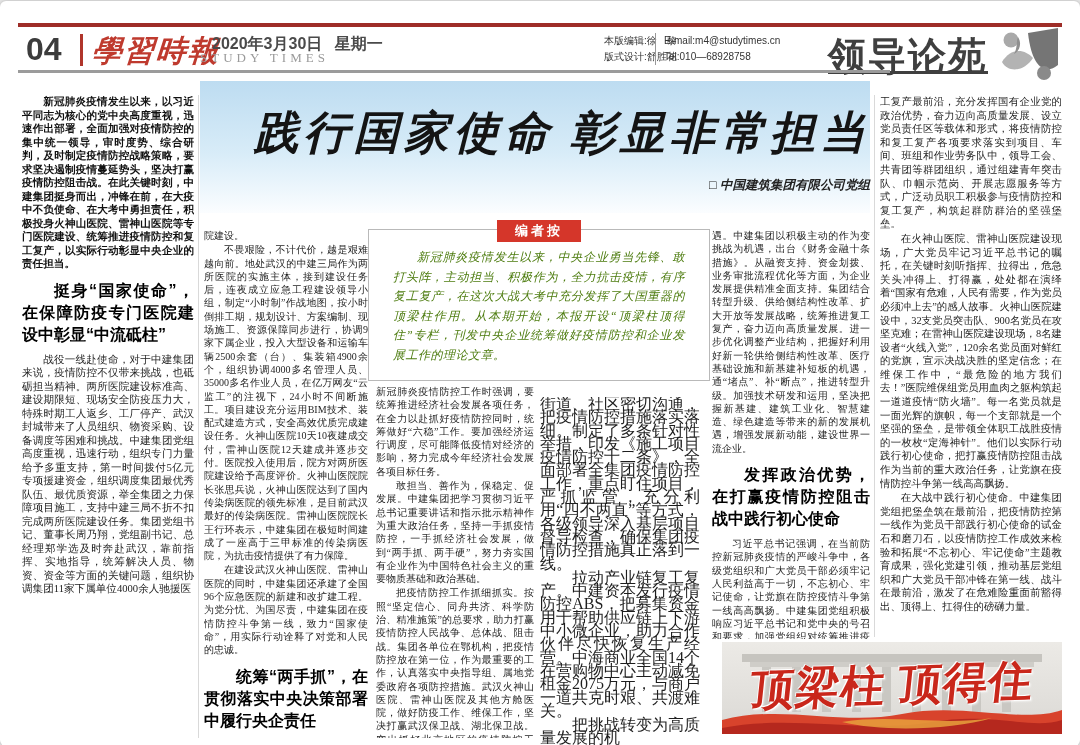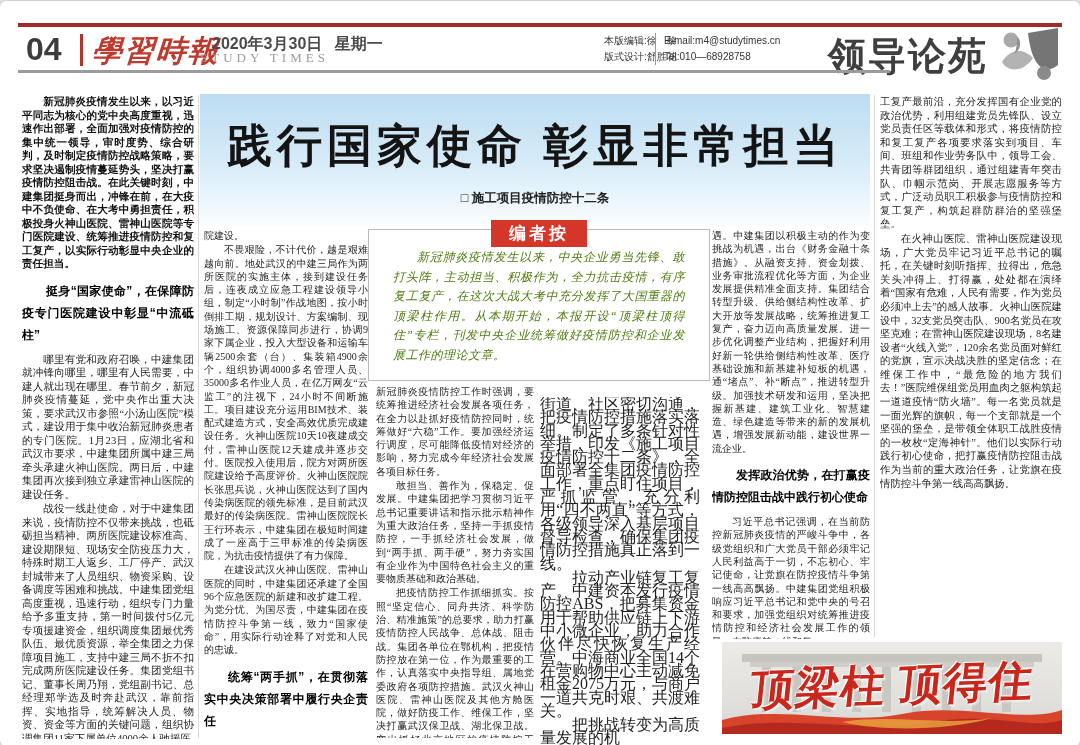--- a/index.html
+++ b/index.html
@@ -16,44 +16,44 @@
            font-style:italic;letter-spacing:2px;transform:skewX(-4deg);}
   .mast-date{position:absolute;left:212px;top:33px;font-size:16px;color:#4a4a4a;font-weight:bold;
              font-family:"Liberation Sans",sans-serif;}
   .mast-en{position:absolute;left:200px;top:49px;font-size:13px;color:#9a9a9a;letter-spacing:4px;}
   .hd-credits{position:absolute;left:604px;top:32px;font-size:10px;color:#333;line-height:16px;
               font-family:"Liberation Sans",sans-serif;}
   .hd-divider{position:absolute;left:655px;top:32px;width:1px;height:32px;background:#999;}
   .hd-contact{position:absolute;left:664px;top:32px;font-size:10px;color:#333;line-height:16px;
               font-family:"Liberation Sans",sans-serif;}
   .section-title{position:absolute;left:828px;top:30px;font-size:38px;font-weight:900;color:#3f3f3f;
-                 letter-spacing:2px;font-family:"Liberation Sans",sans-serif;}
+                 letter-spacing:2px;font-family:"Liberation Sans",sans-serif;text-decoration:underline;}
   .logo{position:absolute;left:998px;top:26px;}
   
   .vline{position:absolute;width:1px;background:#d9d9d9;}
   
-  .title-block{position:absolute;left:200px;top:93px;width:670px;height:132px;
-               background:linear-gradient(180deg,#bddcf1 0%,#d8ecf8 55%,#fbfdff 100%);text-align:center;}
+  .title-block{position:absolute;left:200px;top:80px;width:670px;height:132px;
+               background:linear-gradient(180deg,#bddcf1 0%,#d8ecf8 55%,#fbfdff 100%);text-align:right;font-style:italic;}
   .headline{margin-top:22px;font-size:45px;font-weight:900;color:#141414;letter-spacing:5px;}
   .byline{margin-top:14px;font-size:12.5px;font-weight:bold;color:#222;
           font-family:"Liberation Sans",sans-serif;}
   
   .note-box{position:absolute;left:368px;top:228px;width:340px;height:150px;border:1px solid #b9b9b9;
             background:#fff;}
   .note-label{position:absolute;left:50%;top:-10px;transform:translateX(-50%);background:#d5362a;
-              color:#fff;font-size:17px;font-weight:bold;padding:2px 18px;letter-spacing:3px;
+              color:#fff;font-size:13px;font-weight:bold;padding:2px 18px;letter-spacing:3px;
               font-family:Liberation Sans, sans-serif;}
   .note-text{margin:18px 24px 0 24px;font-size:12px;line-height:19.5px;text-align:justify;
              text-indent:2em;color:#4d7c0f;font-style:italic;letter-spacing:.5px;}
   
   .col{position:absolute;overflow:hidden;text-align:justify;color:#1e1e1e;}
   .col p{margin:0 0 1px 0;text-indent:2em;}
   .col p.cont{text-indent:0;}
   .col .lead{font-weight:bold;color:#111;}
-  .col h3{margin:9px 0 7px 0;font-size:12px;line-height:22px;font-weight:900;color:#000;
+  .col h3{margin:9px 0 7px 0;font-size:16px;line-height:22px;font-weight:900;color:#000;
           text-indent:2em;font-family:"Liberation Sans",sans-serif;}
   .c1{left:22px;top:94px;width:172px;height:644px;font-size:10.6px;line-height:13.5px;}
   .c2{left:204px;top:228px;width:164px;height:509px;font-size:10px;line-height:13.3px;}
   .c3{left:376px;top:384px;width:158px;height:353px;font-size:10px;line-height:13.3px;}
   .c4{left:540px;top:396px;width:160px;height:353px;font-size:16px;line-height:13.3px;}
   .c5{left:712px;top:228px;width:158px;height:410px;font-size:10px;line-height:13.3px;}
   .c6{left:880px;top:94px;width:182px;height:542px;font-size:10.4px;line-height:13.6px;}
   
   .banner{position:absolute;left:722px;top:641px;width:340px;height:92px;overflow:hidden;
           background:linear-gradient(180deg,#eceae6 0%,#e0deda 70%,#d8d6d2 100%);}
@@ -95,32 +95,31 @@
       <path d="M20,10 C24,16 22,24 16,27 C20,20 18,14 20,10 Z" fill="#8f8f8f"></path>
     </svg>
   </div>
   <div class="rule-grey"></div>
 
   <div class="vline" style="left:198px;top:94px;height:643px;"></div>
   <div class="vline" style="left:874px;top:94px;height:542px;"></div>
 
   <div class="title-block">
     <div class="headline">践行国家使命  彰显非常担当</div>
-    <div class="byline">□ 施工项目疫情防控十二条</div>
+    <div class="byline">□ 中国建筑集团有限公司党组</div>
   </div>
 
   <div class="note-box">
     <div class="note-label">编者按</div>
     <p class="note-text">新冠肺炎疫情发生以来，中央企业勇当先锋、敢打头阵，主动担当、积极作为，全力抗击疫情，有序复工复产，在这次大战大考中充分发挥了大国重器的顶梁柱作用。从本期开始，本报开设“顶梁柱顶得住”专栏，刊发中央企业统筹做好疫情防控和企业发展工作的理论文章。</p>
   </div>
 
   <div class="col c1">
     <p class="lead">新冠肺炎疫情发生以来，以习近平同志为核心的党中央高度重视，迅速作出部署，全面加强对疫情防控的集中统一领导，审时度势、综合研判，及时制定疫情防控战略策略，要求坚决遏制疫情蔓延势头，坚决打赢疫情防控阻击战。在此关键时刻，中建集团挺身而出，冲锋在前，在大疫中不负使命、在大考中勇担责任，积极投身火神山医院、雷神山医院等专门医院建设、统筹推进疫情防控和复工复产，以实际行动彰显中央企业的责任担当。</p>
     <h3>挺身“国家使命”，在保障防疫专门医院建设中彰显“中流砥柱”</h3>
-    <p>哪里有党和政府召唤，中建集团就冲锋向哪里，哪里有人民需要，中建人就出现在哪里。春节前夕，新冠肺炎疫情蔓延，党中央作出重大决策，要求武汉市参照“小汤山医院”模式，建设用于集中收治新冠肺炎患者的专门医院。1月23日，应湖北省和武汉市要求，中建集团所属中建三局牵头承建火神山医院。两日后，中建集团再次接到独立承建雷神山医院的建设任务。</p>
     <p>战役一线赴使命，对于中建集团来说，疫情防控不仅带来挑战，也砥砺担当精神。两所医院建设标准高、建设期限短、现场安全防疫压力大，特殊时期工人返乡、工厂停产、武汉封城带来了人员组织、物资采购、设备调度等困难和挑战。中建集团党组高度重视，迅速行动，组织专门力量给予多重支持，第一时间拨付5亿元专项援建资金，组织调度集团最优秀队伍、最优质资源，举全集团之力保障项目施工，支持中建三局不折不扣完成两所医院建设任务。集团党组书记、董事长周乃翔，党组副书记、总经理郑学选及时奔赴武汉，靠前指挥、实地指导，统筹解决人员、物资、资金等方面的关键问题，组织协调集团11家下属单位4000余人驰援医</p>
   </div>
 
   <div class="col c2">
     <p class="cont">院建设。</p>
     <p>不畏艰险，不计代价，越是艰难越向前。地处武汉的中建三局作为两所医院的实施主体，接到建设任务后，连夜成立应急工程建设领导小组，制定“小时制”作战地图，按小时倒排工期，规划设计、方案编制、现场施工、资源保障同步进行，协调9家下属企业，投入大型设备和运输车辆2500余套（台）、集装箱4900余个，组织协调4000多名管理人员、35000多名作业人员，在亿万网友“云监工”的注视下，24小时不间断施工。项目建设充分运用BIM技术、装配式建造方式，安全高效优质完成建设任务。火神山医院10天10夜建成交付，雷神山医院12天建成并逐步交付。医院投入使用后，院方对两所医院建设给予高度评价。火神山医院院长张思兵说，火神山医院达到了国内传染病医院的领先标准，是目前武汉最好的传染病医院。雷神山医院院长王行环表示，中建集团在极短时间建成了一座高于三甲标准的传染病医院，为抗击疫情提供了有力保障。</p>
     <p>在建设武汉火神山医院、雷神山医院的同时，中建集团还承建了全国96个应急医院的新建和改扩建工程。为党分忧、为国尽责，中建集团在疫情防控斗争第一线，致力“国家使命”，用实际行动诠释了对党和人民的忠诚。</p>
     <h3>统筹“两手抓”，在贯彻落实中央决策部署中履行央企责任</h3>
 
   </div>
@@ -137,22 +136,23 @@
     <p>把挑战转变为高质量发展的机</p>
   </div>
 
   <div class="col c5">
     <p class="cont">遇。中建集团以积极主动的作为变挑战为机遇，出台《财务金融十条措施》。从融资支持、资金划拨、业务审批流程优化等方面，为企业发展提供精准全面支持。集团结合转型升级、供给侧结构性改革、扩大开放等发展战略，统筹推进复工复产，奋力迈向高质量发展。进一步优化调整产业结构，把握好利用好新一轮供给侧结构性改革、医疗基础设施和新基建补短板的机遇，通“堵点”、补“断点”，推进转型升级。加强技术研发和运用，坚决把握新基建、建筑工业化、智慧建造、绿色建造等带来的新的发展机遇，增强发展新动能，建设世界一流企业。</p>
     <h3>发挥政治优势，在打赢疫情防控阻击战中践行初心使命</h3>
     <p>习近平总书记强调，在当前防控新冠肺炎疫情的严峻斗争中，各级党组织和广大党员干部必须牢记人民利益高于一切，不忘初心、牢记使命，让党旗在防控疫情斗争第一线高高飘扬。中建集团党组积极响应习近平总书记和党中央的号召和要求，加强党组织对统筹推进疫情防控和经济社会发展工作的领导。在防疫第一线和复</p>
   </div>
 
   <div class="col c6">
-    <p class="cont">工复产最前沿，充分发挥国有企业党的政治优势，利用组建党员先锋队、设立党员责任区等载体和形式，将疫情防控和复工复产各项要求落实到项目、车间、班组和作业劳务队中，领导工会、共青团等群团组织，通过组建青年突击队、巾帼示范岗、开展志愿服务等方式，广泛动员职工积极参与疫情防控和复工复产，构筑起群防群治的坚强堡垒。</p>
+    <p class="cont">工复产最前沿，充分发挥国有企业党的政治优势，奋力迈向高质量发展、设立党员责任区等载体和形式，将疫情防控和复工复产各项要求落实到项目、车间、班组和作业劳务队中，领导工会、共青团等群团组织，通过组建青年突击队、巾帼示范岗、开展志愿服务等方式，广泛动员职工积极参与疫情防控和复工复产，构筑起群防群治的坚强堡垒。</p>
     <p>在火神山医院、雷神山医院建设现场，广大党员牢记习近平总书记的嘱托，在关键时刻听指挥、拉得出，危急关头冲得上、打得赢，处处都在演绎着“国家有危难，人民有需要，作为党员必须冲上去”的感人故事。火神山医院建设中，32支党员突击队、900名党员在攻坚克难；在雷神山医院建设现场，8名建设者“火线入党”，120余名党员面对鲜红的党旗，宣示决战决胜的坚定信念；在维保工作中，“最危险的地方我们去！”医院维保组党员用血肉之躯构筑起一道道疫情“防火墙”。每一名党员就是一面光辉的旗帜，每一个支部就是一个坚强的堡垒，是带领全体职工战胜疫情的一枚枚“定海神针”。他们以实际行动践行初心使命，把打赢疫情防控阻击战作为当前的重大政治任务，让党旗在疫情防控斗争第一线高高飘扬。</p>
+    <p>在大战中践行初心使命。中建集团党组把堡垒筑在最前沿，把疫情防控第一线作为党员干部践行初心使命的试金石和磨刀石，以疫情防控工作成效来检验和拓展“不忘初心、牢记使命”主题教育成果，强化党建引领，推动基层党组织和广大党员干部冲锋在第一线、战斗在最前沿，激发了在危难险重面前豁得出、顶得上、扛得住的磅礴力量。</p>
   </div>
 
   <div class="banner">
     <svg width="340" height="92" viewBox="0 0 340 92">
       <rect x="20" y="12" width="300" height="8" fill="#c6c4bf"></rect>
       <rect x="28" y="20" width="284" height="5" fill="#cfcdc8"></rect>
       <g fill="#c9c7c2">
         <rect x="40" y="25" width="9" height="45"></rect>
           <rect x="70" y="25" width="9" height="45"></rect>
         <rect x="100" y="25" width="9" height="45"></rect>

